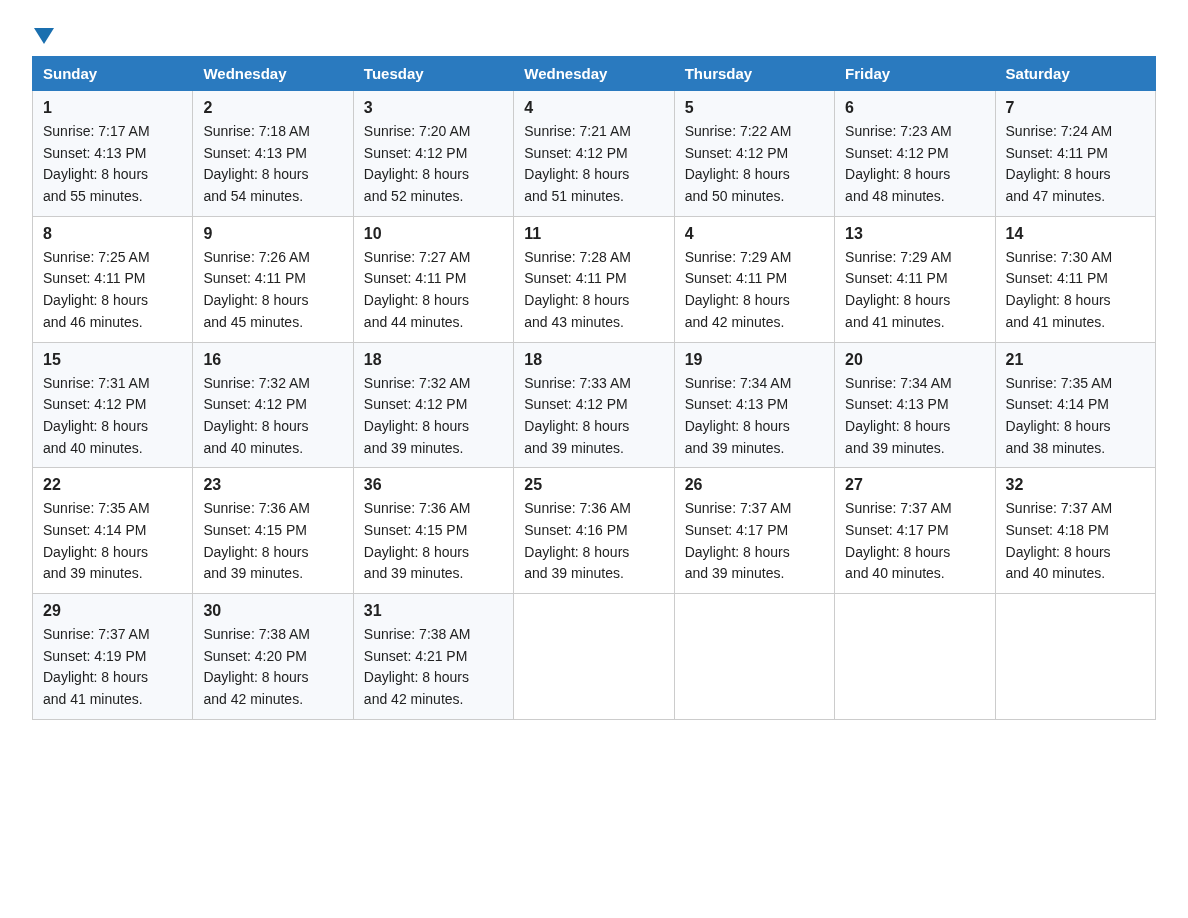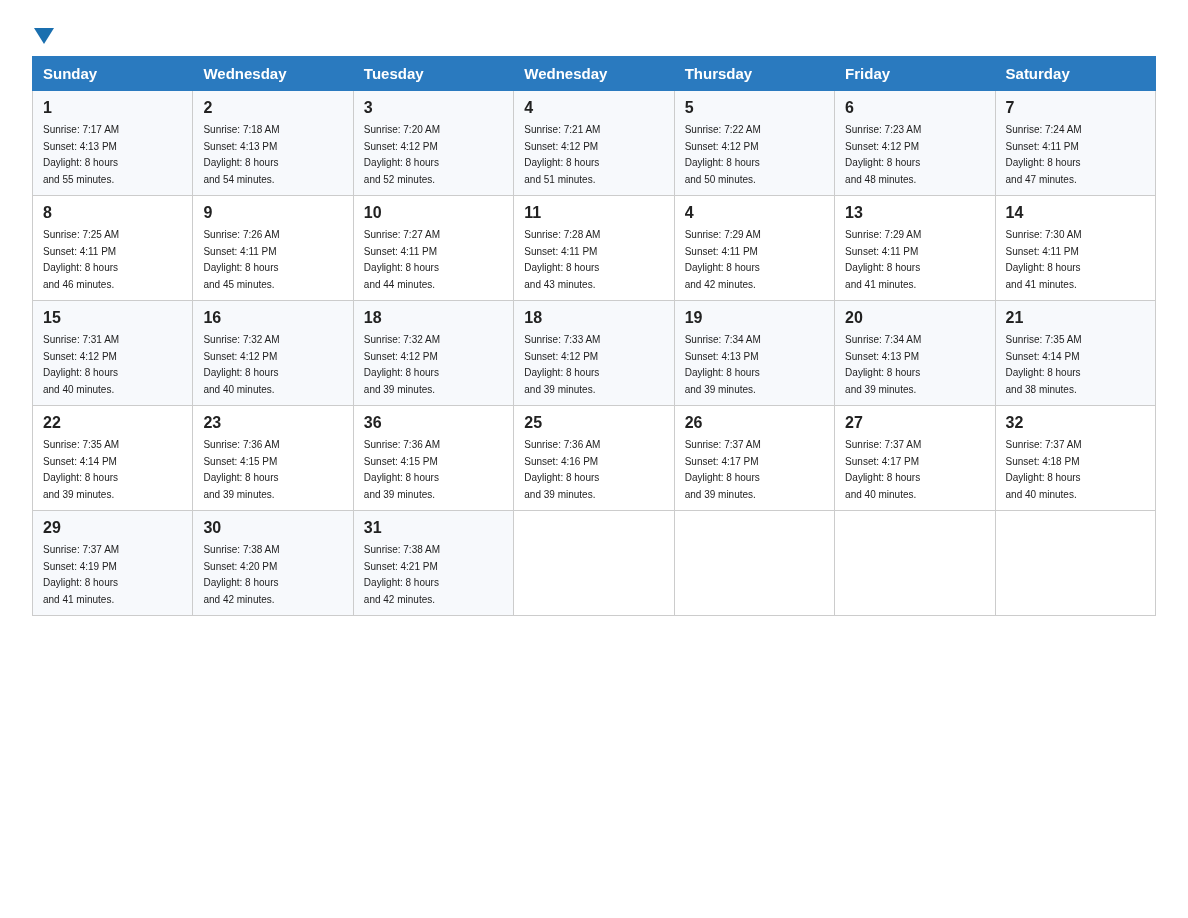--- a/index.html
+++ b/index.html
@@ -84,21 +84,21 @@
     tbody tr:nth-child(even) td {
       background: #ffffff;
     }
     .day-number {
       font-size: 16px;
       font-weight: bold;
       display: block;
       margin-bottom: 4px;
     }
     .day-info {
-      font-size: 10px;
+      font-size: 14px;
       line-height: 1.55;
       color: #222;
     }
     .empty-cell {
       background: #fff !important;
       border: 1px solid #ccc;
     }
   </style>
 </head>
 <body>

